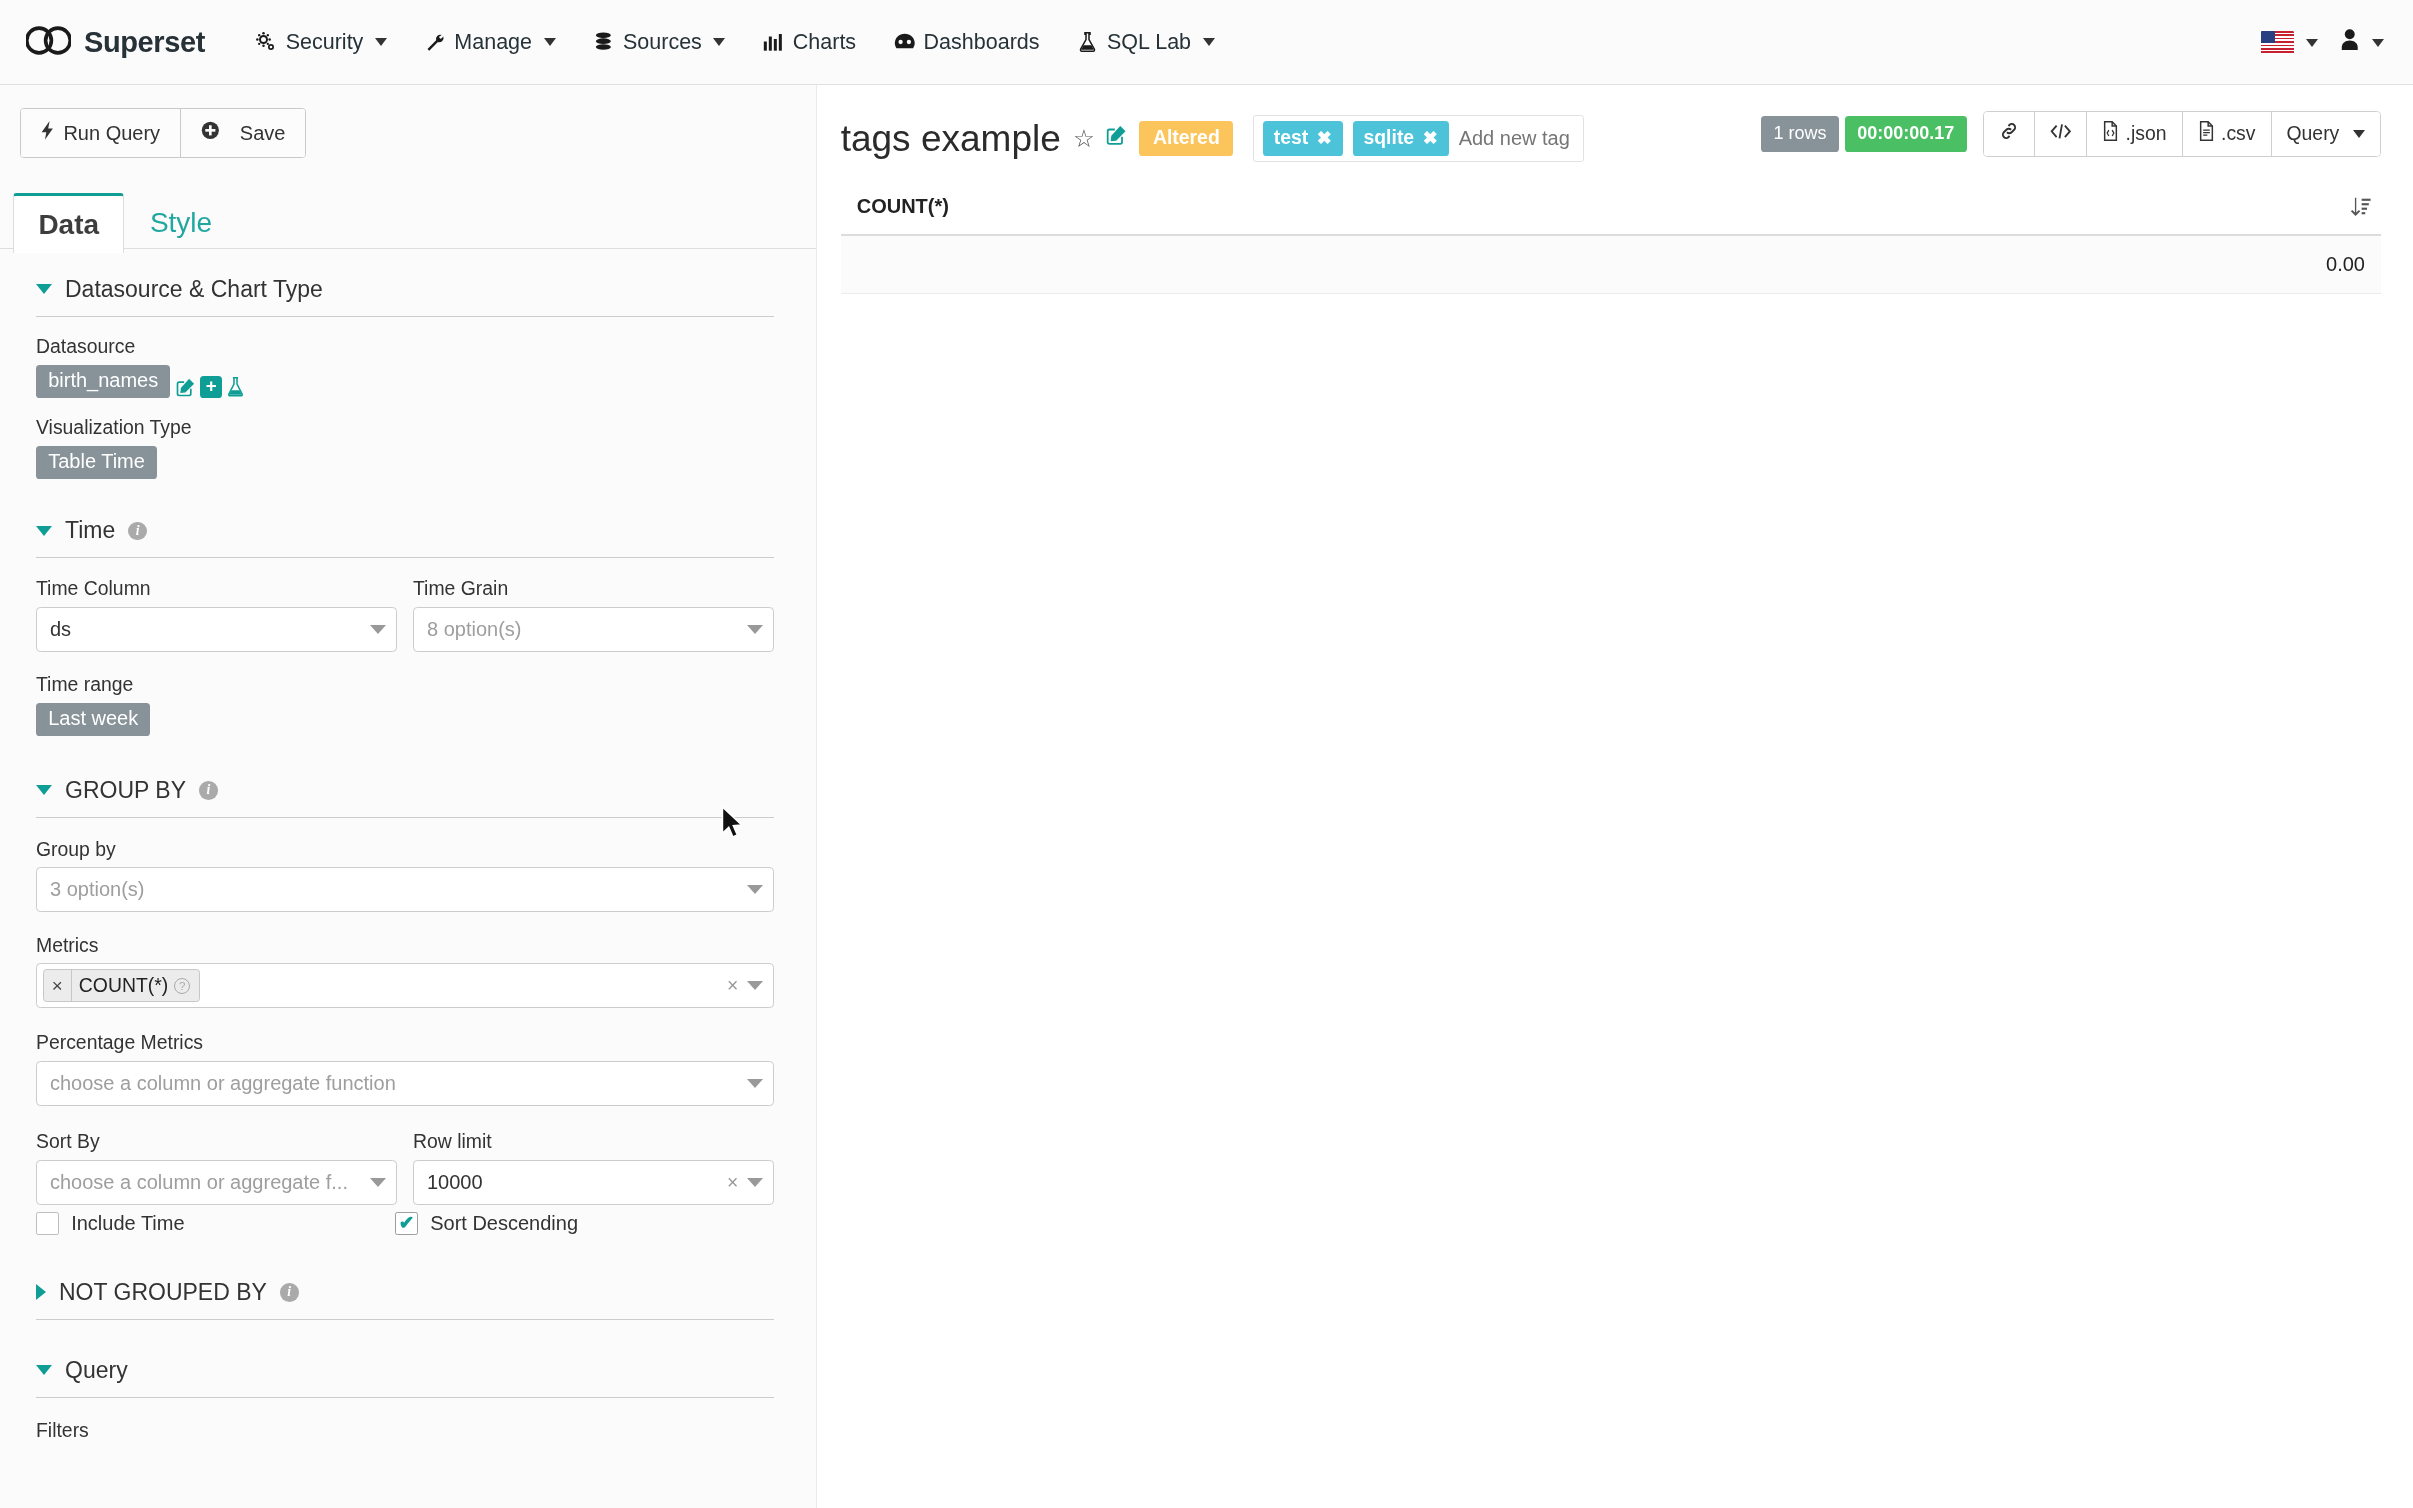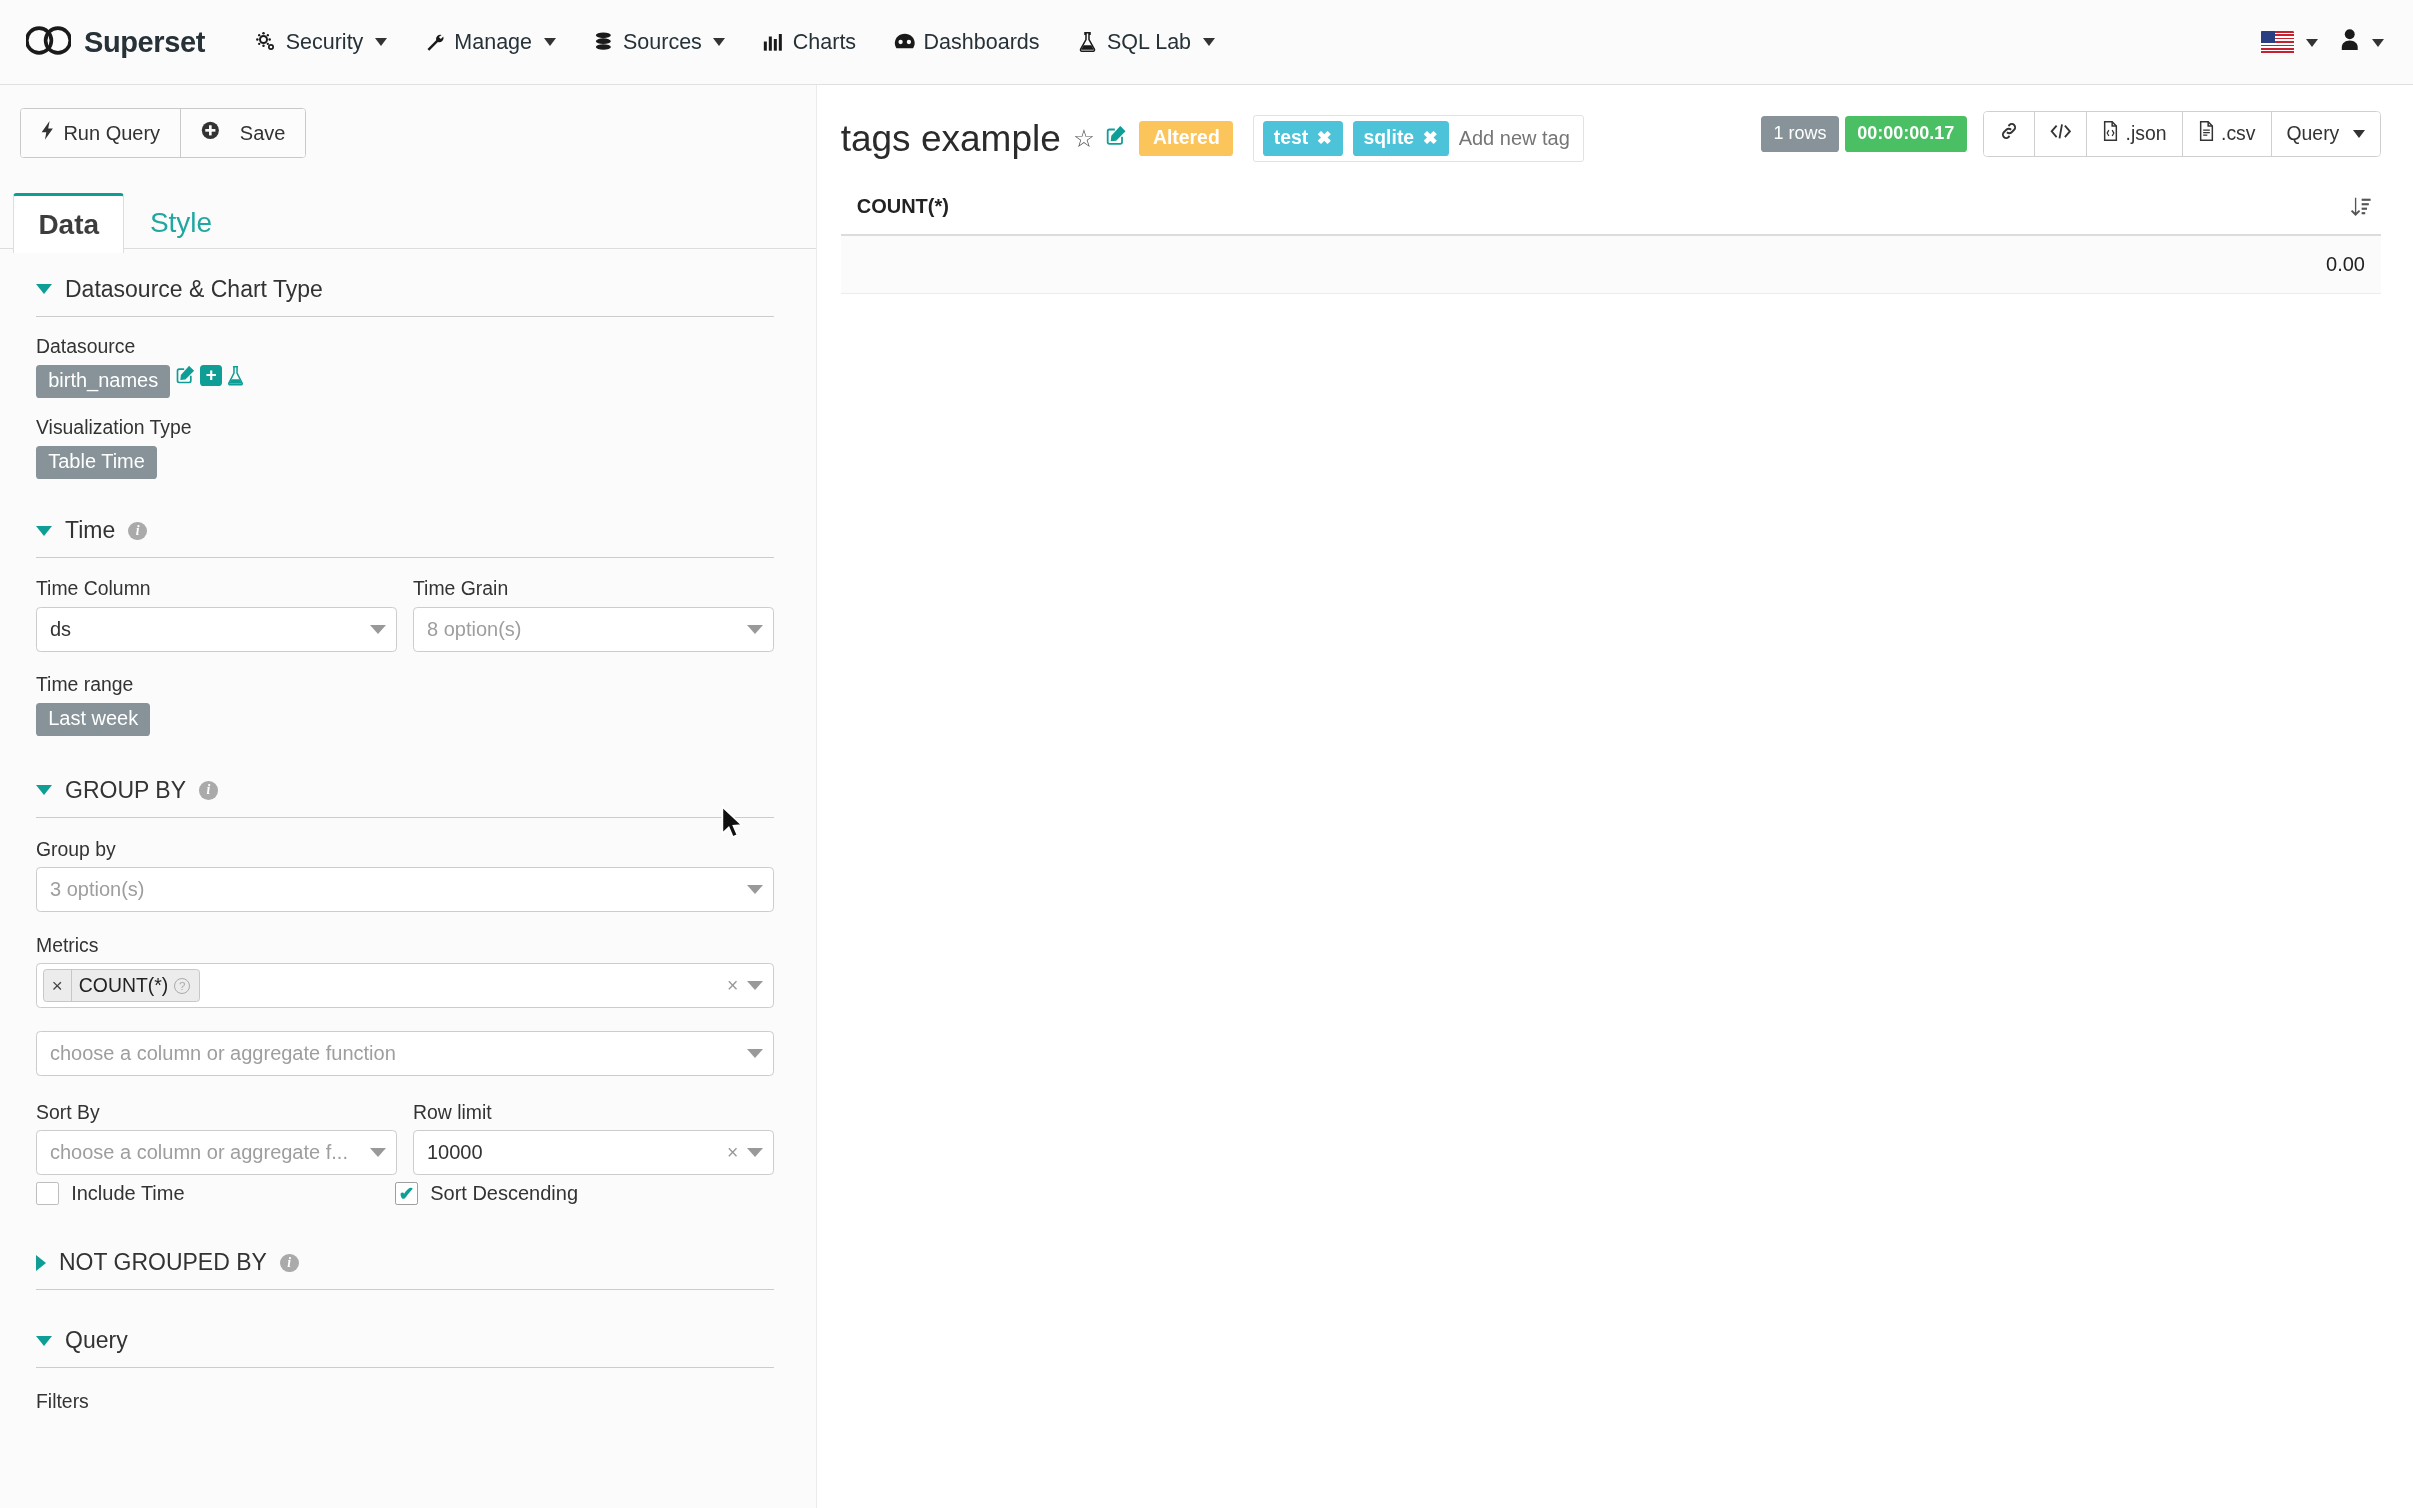--- a/index.html
+++ b/index.html
@@ -161,21 +161,21 @@
   .fld { margin-top: 18.7px; }
   .fld-label { font-size: 19.4px; color: #333; margin-bottom: 6.5px; }
   .badge-val {
     display: inline-block;
     background: #879399; color: #fff;
     font-size: 20px;
     padding: 4.3px 12.2px 5.7px;
     border-radius: 3.6px;
     cursor: pointer;
   }
-  .ds-row { display: flex; align-items: flex-start; gap: 5px; }
+  .ds-row { display: flex; align-items: flex-end; gap: 5px; }
   .ds-ico { color: #0f9e96; font-size: 20px; cursor: pointer; display:inline-flex; align-items:center;}
   .plus-box {
     width: 21.5px; height: 21.5px; background: #0f9e96; border-radius: 3.6px;
     color: #fff; font-size: 18.7px; font-weight: bold; line-height: 20px;
     text-align: center; cursor: pointer;
   }
 
   .select {
     height: 45px;
     border: 0.7px solid #ccc;
@@ -552,20 +552,21 @@
                 <span class="q-ico">?</span>
               </span>
             </span>
           </span>
           <span class="sel-x">×</span>
           <span class="sel-caret"></span>
         </div>
       </div>
 
       <div class="fld" style="margin-top:23px;">
+        <div class="fld-label">Percentage Metrics</div>
         <div class="select">
           <span class="grow ph">choose a column or aggregate function</span>
           <span class="sel-caret"></span>
         </div>
       </div>
 
       <div class="two-col" style="margin-top:24.4px;">
         <div>
           <div class="fld-label">Sort By</div>
           <div class="select">

